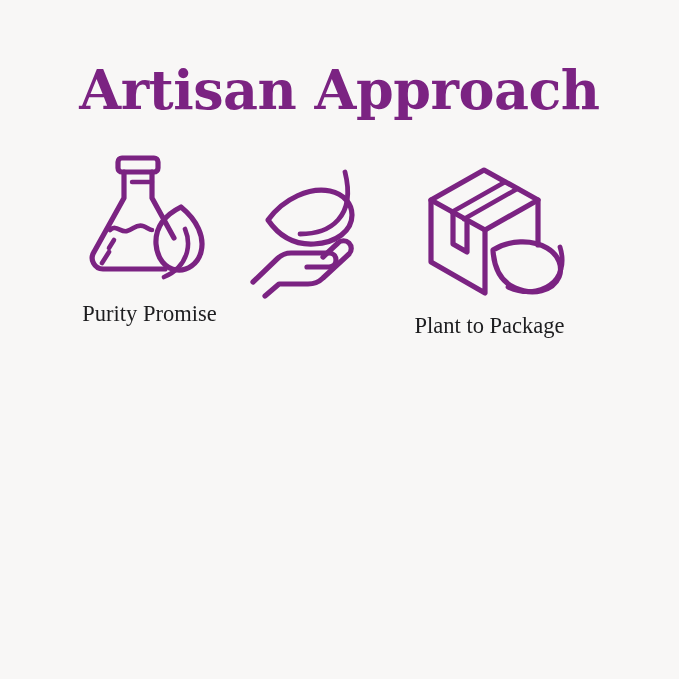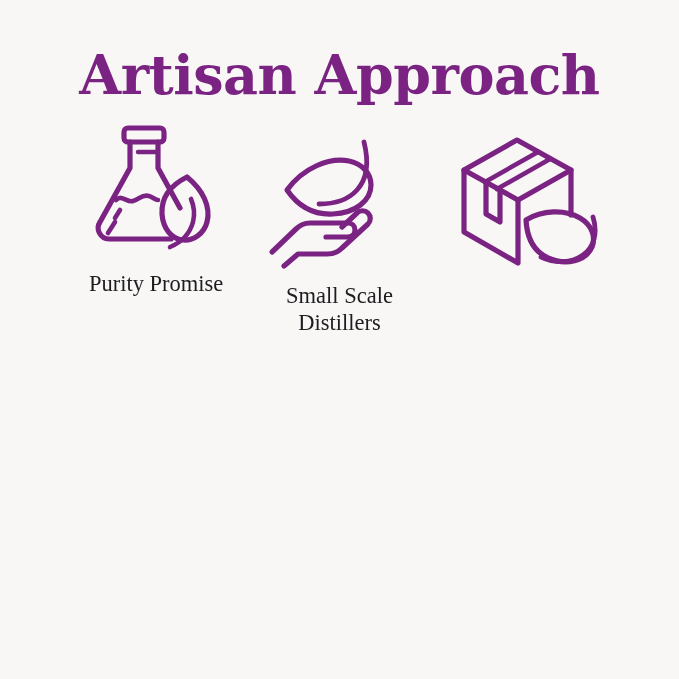--- a/index.html
+++ b/index.html
@@ -18,37 +18,37 @@
     position: relative;
     width: 679px;
     height: 679px;
     box-sizing: border-box;
     display: flex;
     flex-direction: column;
     align-items: center;
   }
 
   .page-title {
-    margin: 0;
+    margin: 15px;
     padding-top: 47px;
     font-family: "DejaVu Serif", "Liberation Serif", serif;
     font-weight: 700;
     font-size: 54px;
     line-height: 1.05;
     letter-spacing: -0.5px;
     color: #7b2382;
     text-align: center;
     white-space: nowrap;
   }
 
   .features-grid {
     width: 550px;
     flex: 1;
     display: grid;
-    grid-template-columns: 1fr 1fr 1fr;
+    grid-template-columns: 1fr 1fr 1fr 1fr;
     grid-template-rows: 1fr 1fr;
     padding: 10px 0 28px 0;
     box-sizing: border-box;
   }
 
   .feature-cell {
     display: flex;
     flex-direction: column;
     align-items: center;
     justify-content: flex-start;
@@ -136,21 +136,20 @@
 
           <path d="M110 10 c5 20 3 37 -7 48 c-9 10 -23 14 -38 14" stroke-width="4.8"></path>
         </g>
         <g class="ico-stroke">
 
           <path d="M18 120 l24 -23 c4 -4 9 -6 14 -6 h38 c4 0 7 3 7 7 c0 4 -3 7 -7 7 h-22"></path>
 
           <path d="M30 134 l14 -12 h29 c6 0 11 -2 15 -6 l26 -24 c3 -3 3 -8 0 -11 c-3 -3 -8 -3 -11 0 l-15 14"></path>
         </g>
       </svg>
-      <div class="feature-label">Small Scale Distillers</div>
     </div>
 
     <div class="feature-cell row-2">
       <svg class="feature-icon" viewBox="0 0 170 140">
         <g class="ico-stroke">
 
           <path d="M26 38 L79 8 L133 38 L80 68 z"></path>
 
           <path d="M26 38 v62 l54 31 v-63"></path>
 
@@ -161,16 +160,17 @@
 
           <path d="M48 51 v31 l14 8 v-31"></path>
         </g>
         <g class="ico-stroke">
 
           <path d="M88 88 c16 -10 39 -11 54 -2 c12 7 16 19 12 29 c-6 14 -26 19 -44 11 c-13 -6 -21 -19 -22 -38 z"></path>
 
           <path d="M155 85 c5 16 1 30 -10 38 c-11 8 -27 9 -42 2" stroke-width="4.8"></path>
         </g>
       </svg>
+      <div class="feature-label">Plant to Package</div>
     </div>
 
   </div>
 </div>
 
 </body></html>

